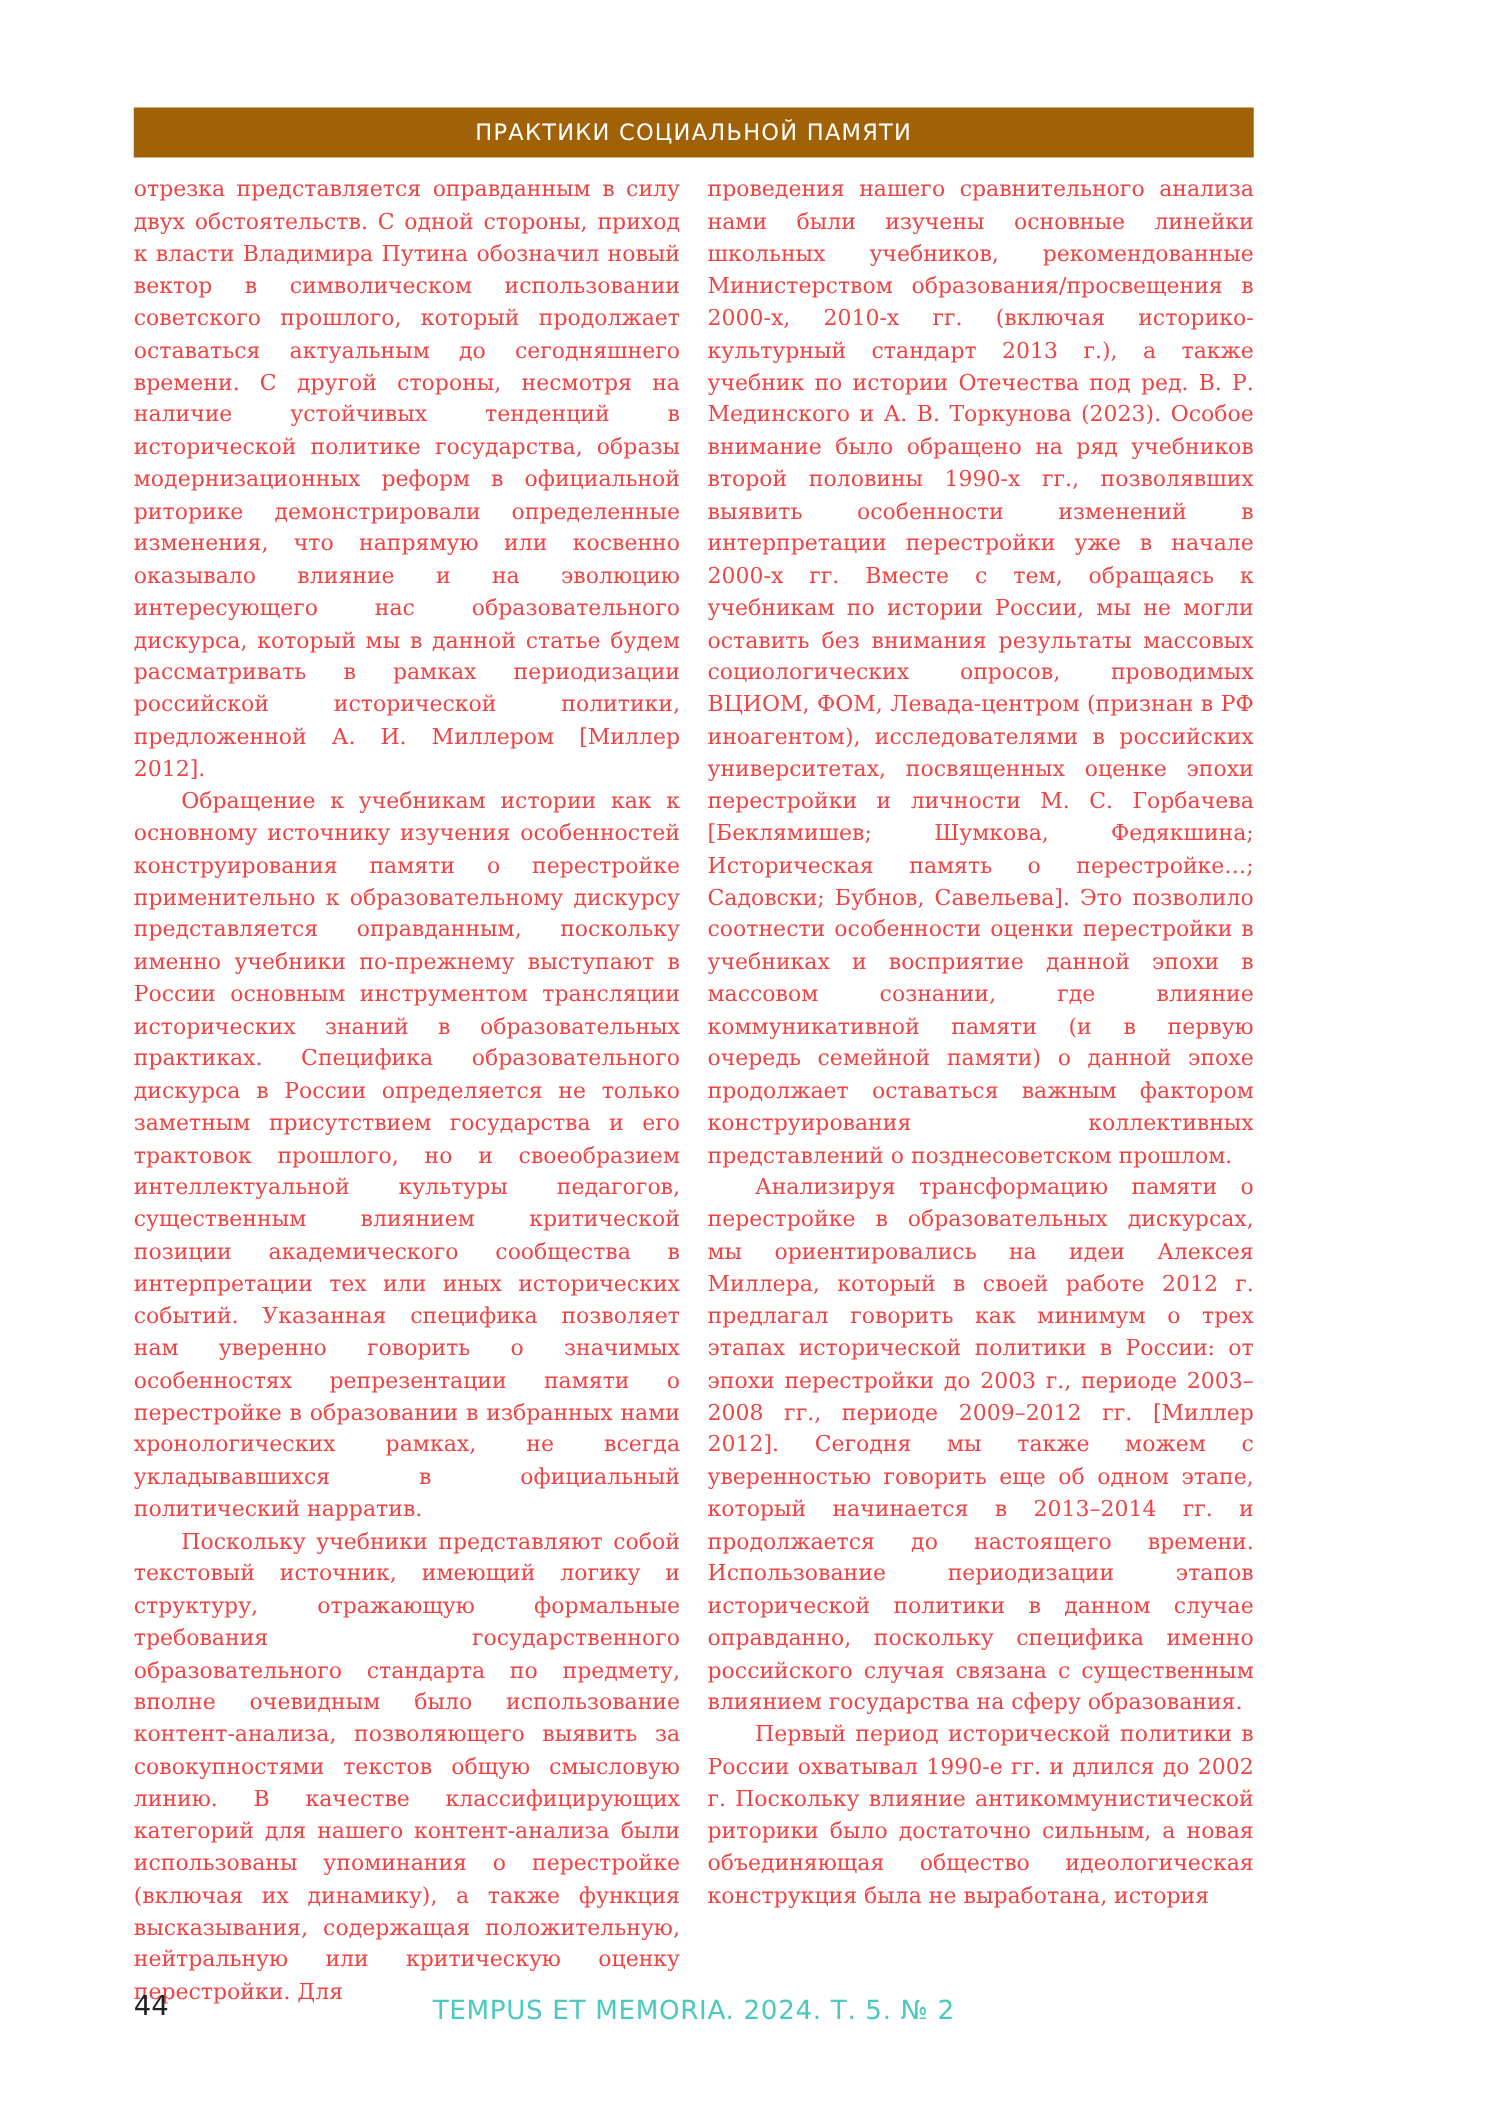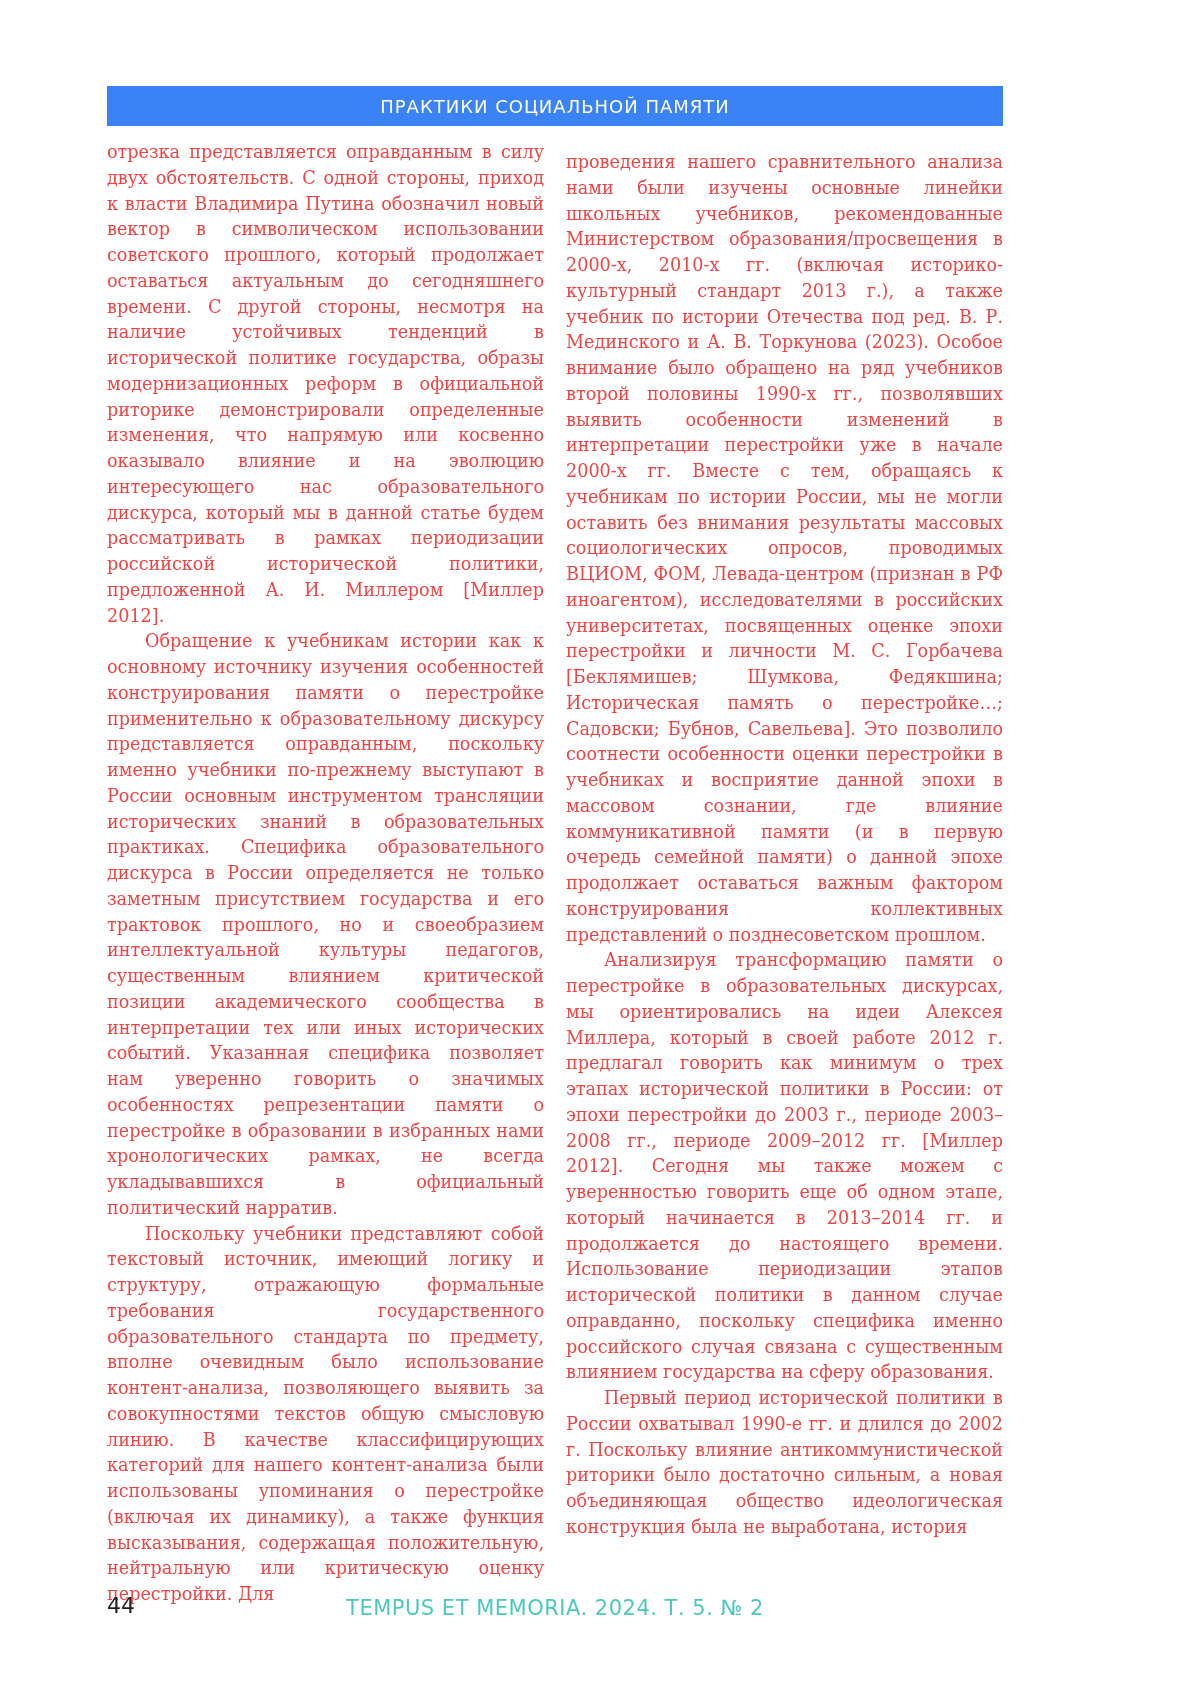--- a/index.html
+++ b/index.html
@@ -1,31 +1,31 @@
 <!DOCTYPE html>
 <html><head>
   <meta charset="utf-8">
   <style>
     html, body { margin: 0; padding: 0; background: #ffffff; }
     body { width: 1200px; height: 1697px; position: relative; overflow: hidden; font-family: "DejaVu Serif", serif; color: #222; }
     .header-bar {
       position: absolute; left: 107px; top: 86px; width: 896px; height: 40px;
-      background: #3b82f6; display: flex; align-items: center; justify-content: center;
+      background: #a16207; display: flex; align-items: center; justify-content: center;
     }
     .header-title {
       color: #ffffff; font-family: "DejaVu Sans", sans-serif; font-size: 18px; letter-spacing: 1px;
       font-weight: normal;
     }
     .column {
       position: absolute; top: 140px; width: 437px;
       font-size: 17.6px; line-height: 25.75px; text-align: justify;
       font-family: "DejaVu Serif", serif; color: #ef4444;
     }
     .col-left { left: 107px; }
-    .col-right { left: 566px; margin-top: 10px; }
+    .col-right { left: 566px; }
     .column p { margin: 0; text-indent: 0; hyphens: auto; }
     .column p.indent { text-indent: 38px; }
     .footer-page {
       position: absolute; left: 107px; top: 1593px; font-family: "DejaVu Sans", sans-serif;
       font-size: 22px; color: #222;
     }
     .footer-journal {
       position: absolute; left: 0; width: 1110px; top: 1596px; text-align: center;
       font-family: "DejaVu Sans", sans-serif; font-size: 21px; color: #4bc9bd; letter-spacing: 0.5px;
     }

